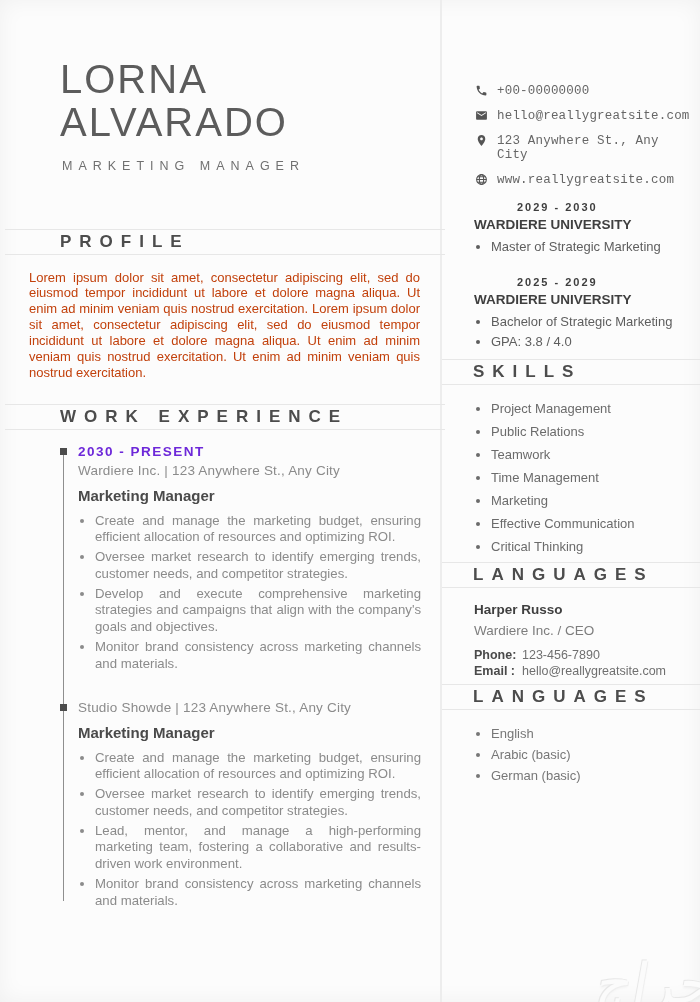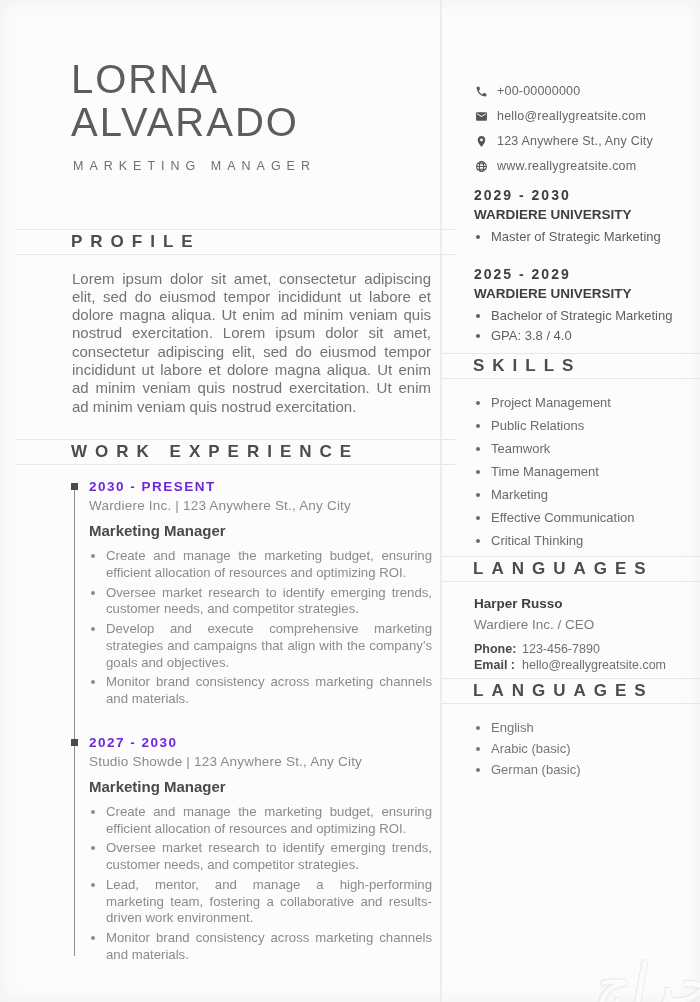--- a/index.html
+++ b/index.html
@@ -3,21 +3,21 @@
 <meta charset="utf-8">
 <style>
   html,body { margin:0; padding:0; background:#ffffff; }
   .page {
     position:relative; width:700px; height:1002px; overflow:hidden;
     background:#fcfcfc; font-family:"Liberation Sans", sans-serif;
     box-shadow: inset 0 0 22px rgba(0,0,0,0.05);
   }
   .divider-v { position:absolute; left:440px; top:0; height:100%; width:2px; background:#ededed; }
 
-  .col-left  { position:absolute; left:16px; top:0; width:440px; }
+  .col-left  { position:absolute; left:5px; top:0; width:440px; }
   .col-right { position:absolute; left:442px; top:0; width:258px; }
 
   
   .name { margin:58px 24px 0 55px; font-size:40px; line-height:1.07; letter-spacing:2px;
           color:#5c5c5c; font-weight:normal; }
   .subtitle { margin:15px 0 0 57px; font-size:12.5px; letter-spacing:6px; color:#707070; }
 
   
   .section-head { border-top:1px solid #e7e7e7; border-bottom:1px solid #e7e7e7;
                   padding:2px 0; margin-top:0; }
@@ -26,47 +26,47 @@
   .col-left  .section-head h2 { padding-left:55px; }
   .col-right .section-head h2 { padding-left:31px; }
   .head-profile { margin-top:56px; }
   .head-work    { margin-top:23px; }
   .head-edu     { margin-top:51px; }
   .head-skills  { margin-top:10px; }
   .head-ref     { margin-top:1px; }
   .head-lang    { margin-top:4px; }
 
   
-  .profile-text { margin:15px 25px 0 56px; font-size:15px; line-height:1.22;
-                  color:#737373; text-align:justify; }
+  .profile-text { margin:15px 25px 0 24px; font-size:13px; line-height:1.22;
+                  color:#c2410c; text-align:justify; }
 
   
   .timeline { position:relative; margin:14px 24px 0 55px; }
   .timeline-line { position:absolute; left:3px; top:9px; bottom:8px; width:1px; background:#8f8f8f; }
   .job { position:relative; padding-left:18px; margin-bottom:27px; }
   .job:last-child { margin-bottom:0; }
   .job-marker { position:absolute; left:0; top:4px; width:7px; height:7px; background:#4c4c4c; }
   .job-dates { font-size:13.5px; font-weight:bold; letter-spacing:1.5px; color:#6d28d9; }
   .job-company { margin-top:4px; font-size:13.5px; color:#8b8b8b; letter-spacing:0.2px; }
   .job-title { margin-top:9px; font-size:15px; font-weight:bold; color:#4a4a4a; }
   .job ul { margin:9px 0 0; padding-left:17px; }
   .job li { font-size:13.2px; line-height:1.27; color:#8b8b8b; text-align:justify;
             margin-bottom:3px; }
 
   
   .contact { margin:84px 8px 0 33px; }
-  .contact-item { display:flex; align-items:center; margin-bottom:11px;
-                  font-size:12.5px; color:#666666; letter-spacing:0.2px; }
+  .contact-item { display:flex; margin-bottom:11px;
+                  font-size:12.5px; color:#666666; letter-spacing:0.2px;font-family:Liberation Mono, monospace; }
   .contact-item .ci { width:13px; height:13px; margin-right:9px; flex:none; }
   .contact-item svg { width:13px; height:13px; display:block; }
 
   
   .edu-entry { margin:14px 8px 0 32px; }
   .edu-entry + .edu-entry { margin-top:22px; }
-  .edu-dates { font-size:14px; font-weight:bold; letter-spacing:2px; color:#3e3e3e; }
+  .edu-dates { font-size:11px; font-weight:bold; letter-spacing:2px; color:#3e3e3e;margin-left:43px; }
   .edu-school { margin-top:4px; font-size:13.5px; font-weight:bold; color:#3f3f3f; }
   .edu-entry ul { margin:7px 0 0; padding-left:17px; }
   .edu-entry li { font-size:13px; color:#5e5e5e; margin-bottom:5px; }
 
   
   .plain-list { margin:16px 0 0 32px; padding-left:17px; }
   .plain-list li { font-size:13px; color:#6b6b6b; margin-bottom:8px; }
   .lang-list li { margin-bottom:6px; color:#777777; }
 
   
@@ -118,21 +118,20 @@
 
         <li>Create and manage the marketing budget, ensuring efficient allocation of resources and optimizing ROI.</li>
             <li>Oversee market research to identify emerging trends, customer needs, and competitor strategies.</li>
             <li>Develop and execute comprehensive marketing strategies and campaigns that align with the company's goals and objectives.</li>
             <li>Monitor brand consistency across marketing channels and materials.</li>
           </ul>
       </div>
 
       <div class="job">
         <span class="job-marker"></span>
-        <div class="job-dates">2027 - 2030</div>
         <div class="job-company">Studio Showde | 123 Anywhere St., Any City</div>
         <div class="job-title">Marketing Manager</div>
         <ul>
 
         <li>Create and manage the marketing budget, ensuring efficient allocation of resources and optimizing ROI.</li>
             <li>Oversee market research to identify emerging trends, customer needs, and competitor strategies.</li>
             <li>Lead, mentor, and manage a high-performing marketing team, fostering a collaborative and results-driven work environment.</li>
             <li>Monitor brand consistency across marketing channels and materials.</li>
           </ul>
       </div>

